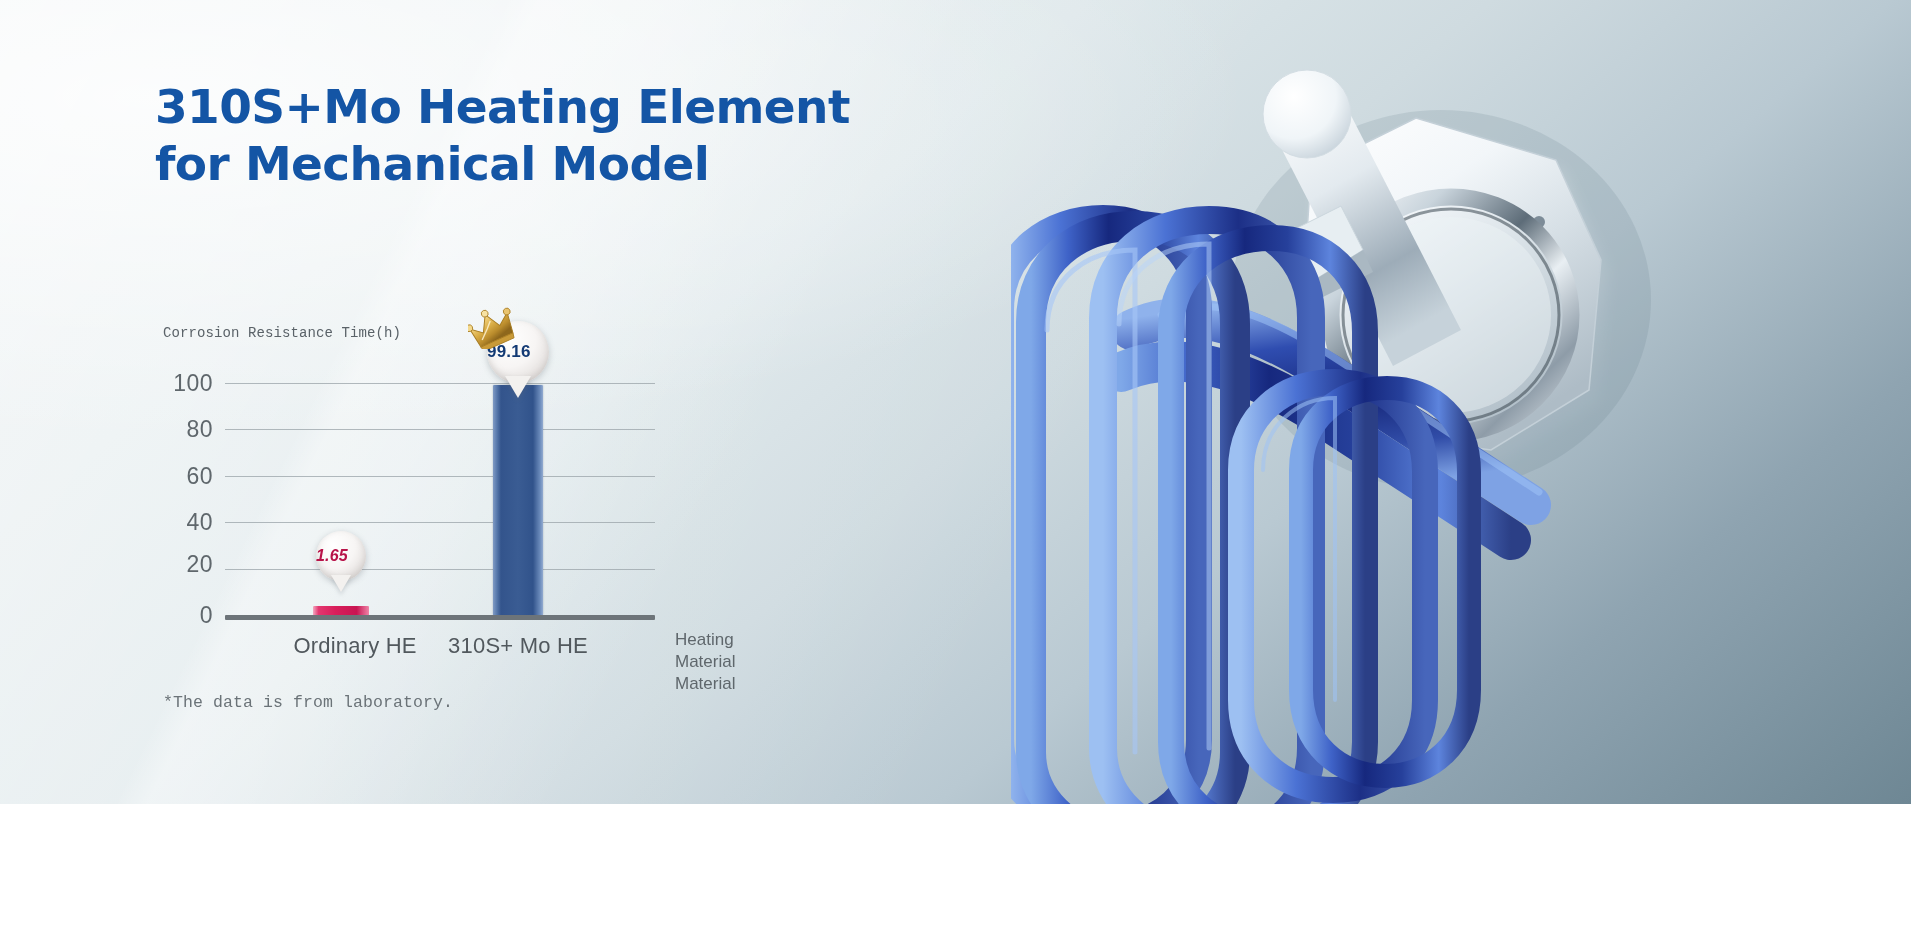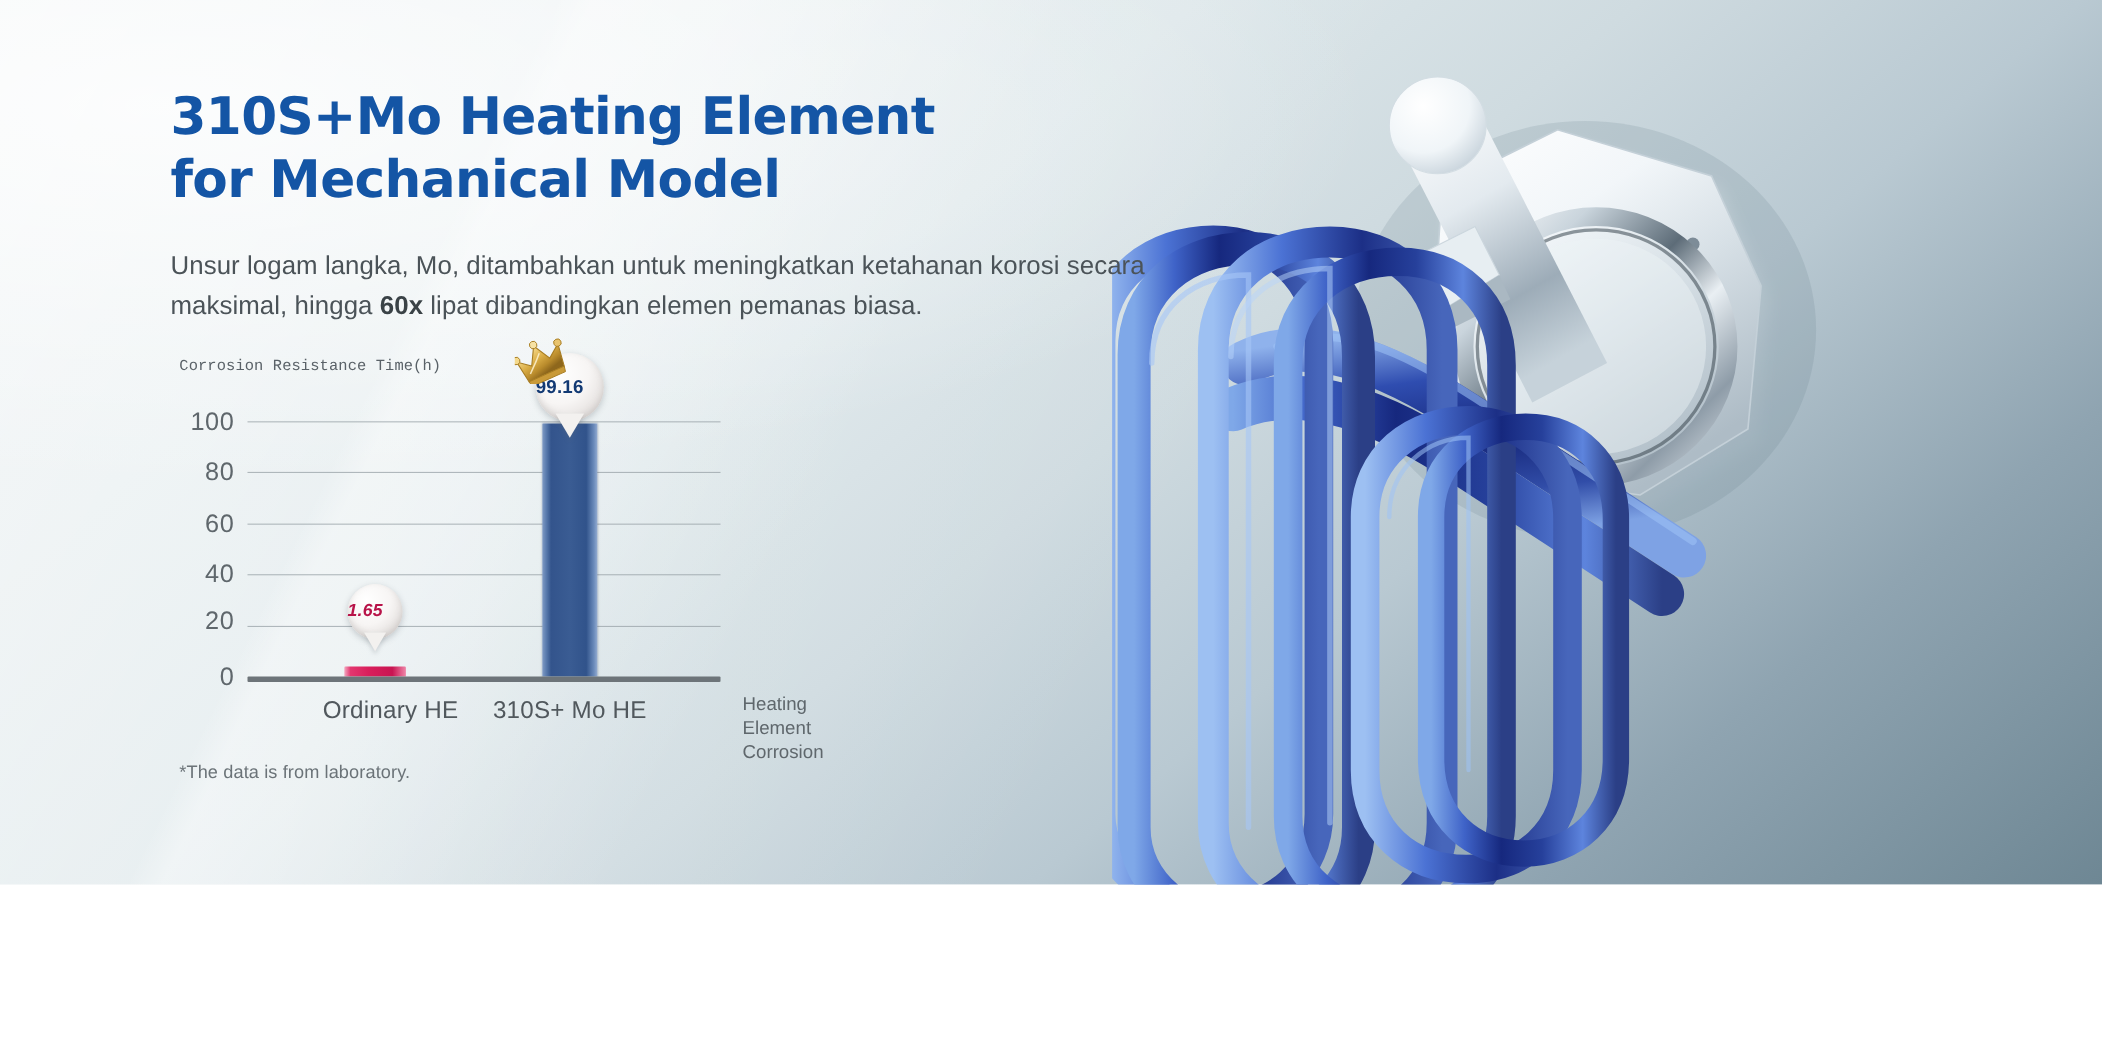--- a/index.html
+++ b/index.html
@@ -127,21 +127,21 @@
   }
   .xaxis-label {
     position: absolute;
     left: 520px; top: 246px;
     font-size: 17px; color: #5f676c; line-height: 1.28;
     width: 110px;
   }
 
   .footnote {
     position: absolute; left: 8px; top: 368px;
-    font-size: 16.5px; color: #6b7378; letter-spacing: .1px;
+    font-size: 16.5px; color: #6b7378; letter-spacing: .1px; font-family: Liberation Mono, monospace;
   }
 
   
   .pin { position: absolute; transform: translateX(-50%); }
   .pin-bubble {
     position: relative;
     width: 62px; height: 62px;
     border-radius: 50%;
     background: radial-gradient(circle at 34% 30%, #ffffff 0%, #f7f5f4 46%, #e4e0de 78%, #d6d2cf 100%);
     box-shadow: 0 2px 6px rgba(90,100,110,.30), inset 0 -3px 6px rgba(180,175,172,.45);
@@ -298,21 +298,20 @@
         <path d="M252 470 C252 424, 288 398, 324 398 L324 700" stroke="#9fc2f5" stroke-width="4" opacity="0.55"></path>
       </g>
     </svg>
   </div>
 
   <div class="content">
     <h1 class="headline">
       <span>310S+Mo Heating Element</span>
       <span class="l2">for Mechanical Model</span>
     </h1>
-    <p class="lede"><span>Unsur logam langka, Mo, ditambahkan untuk meningkatkan ketahanan korosi secara maksimal, hingga </span><b>60x</b><span> lipat dibandingkan elemen pemanas biasa.</span></p>
   </div>
 
   <div class="chart-wrap">
 
     <div class="chart-title">Corrosion Resistance Time(h)</div>
 
     <div class="plot">
 
       <div class="ylabels">
         <span class="ylab" style="top:232px">0</span>
@@ -333,21 +332,21 @@
         <div class="bar bar-red" style="left:88px; width:56px; height:9px;"></div>
 
         <div class="bar bar-blue" style="left:268px; width:50px; height:230px;"></div>
       </div>
 
       <div class="axisline"></div>
 
       <span class="xcat" style="left:200px; top:250px;">Ordinary HE</span>
       <span class="xcat" style="left:363px; top:250px;">310S+ Mo HE</span>
 
-      <div class="xaxis-label">Heating Element Corrosion</div>
+      <div class="xaxis-label">Heating Material Material</div>
 
       <div class="pin pin-red pin-small" style="left:186px; top:148px;">
         <div class="pin-bubble">
           <span class="pin-val">1.65</span>
         </div>
       </div>
 
       <div class="pin pin-blue" style="left:363px; top:-62px;">
         <span class="crown">
           <svg width="58" height="44" viewBox="0 0 58 44" xmlns="http://www.w3.org/2000/svg">

